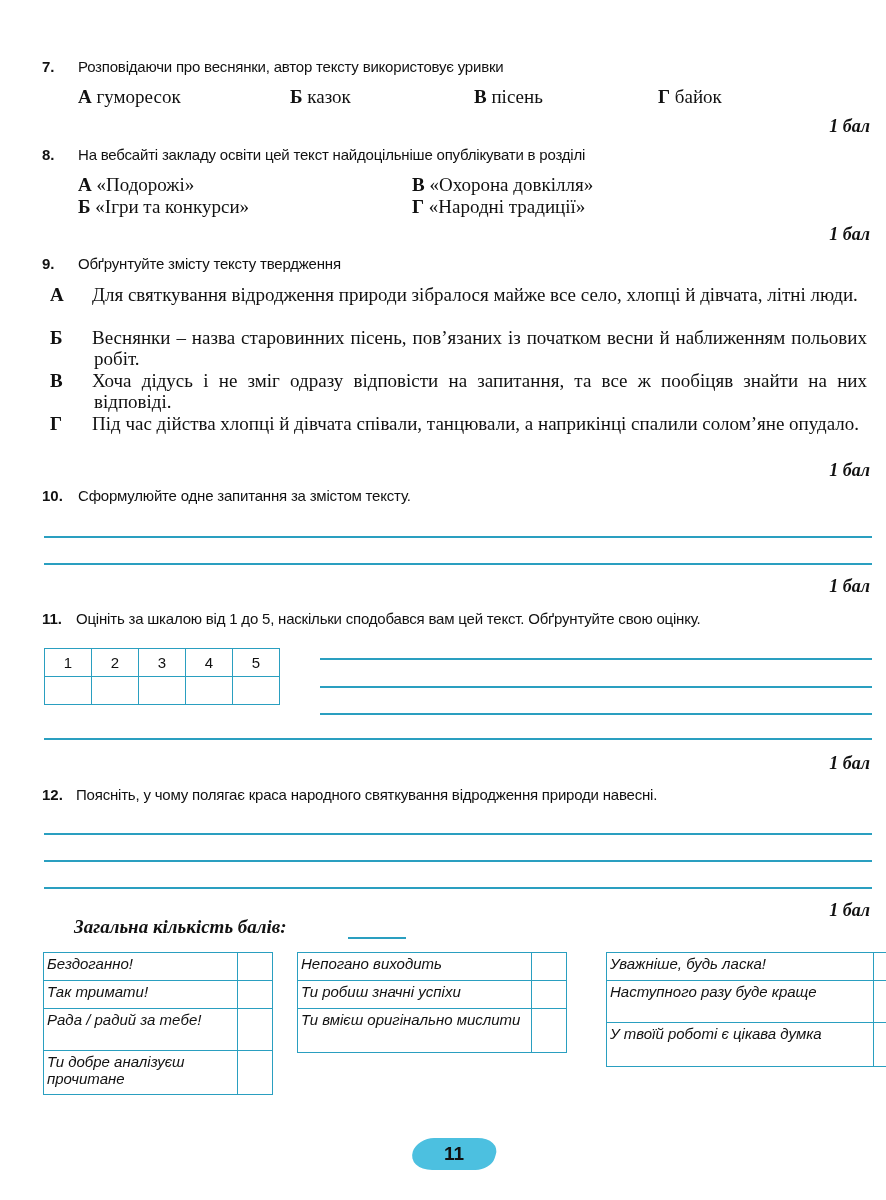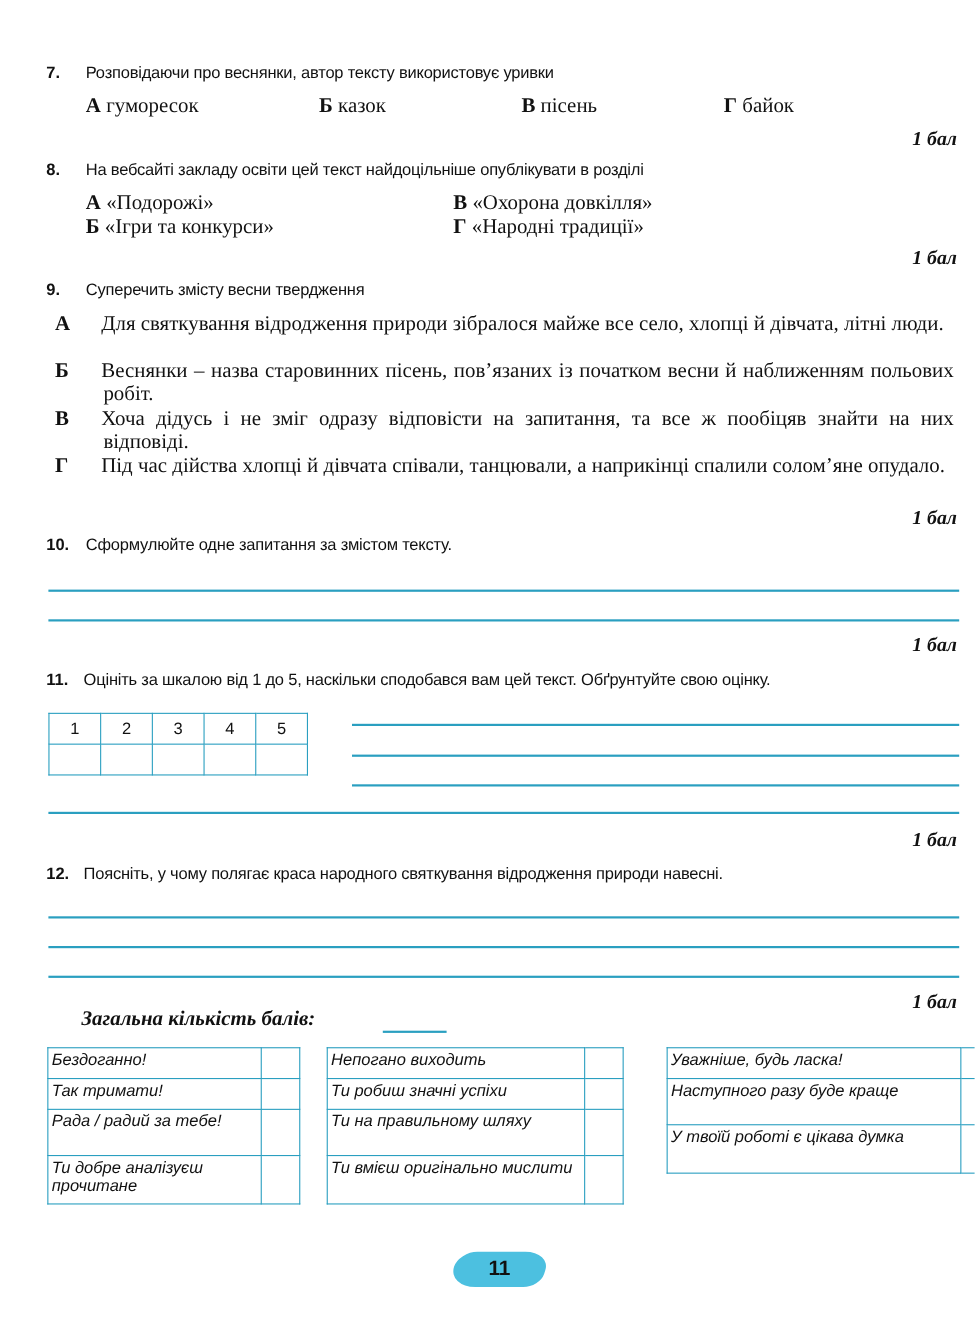--- a/index.html
+++ b/index.html
@@ -55,21 +55,21 @@
   <div class="qtext" style="top:146px">На вебсайті закладу освіти цей текст найдоцільніше опублікувати в розділі</div>
   <div class="opt" style="left:78px;top:174px"><b>А</b> <span>«Подорожі»</span></div>
   <div class="opt" style="left:78px;top:196px"><b>Б</b> <span>«Ігри та конкурси»</span></div>
   <div class="opt" style="left:412px;top:174px"><b>В</b> <span>«Охорона довкілля»</span></div>
   <div class="opt" style="left:412px;top:196px"><b>Г</b> <span>«Народні традиції»</span></div>
   <div class="score" style="top:224px">1 бал</div>
 </div>
 
 <div>
   <div class="qnum" style="top:255px">9.</div>
-  <div class="qtext" style="top:255px">Суперечить змісту весни твердження</div>
+  <div class="qtext" style="top:255px">Обґрунтуйте змісту тексту твердження</div>
   <div class="stmt" style="top:284px">
       <div class="stmt-wrap"><span class="letter">А</span><span class="body">Для святкування відродження природи зібралося майже все село, хлопці й дівчата, літні люди.</span></div>
     </div>
   <div class="stmt" style="top:327px">
       <div class="stmt-wrap"><span class="letter">Б</span><span class="body">Веснянки – назва старовинних пісень, пов’язаних із початком весни й наближенням польових робіт.</span></div>
     </div>
   <div class="stmt" style="top:370px">
       <div class="stmt-wrap"><span class="letter">В</span><span class="body">Хоча дідусь і не зміг одразу відповісти на запитання, та все ж пообіцяв знайти на них відповіді.</span></div>
     </div>
   <div class="stmt" style="top:413px">
@@ -150,24 +150,20 @@
 <table class="praise" style="left:297px;top:952px;width:270px">
   <tbody>
       <tr style="height:28px">
         <td>Непогано виходить</td>
         <td class="box"></td>
       </tr>
   <tr style="height:28px">
         <td>Ти робиш значні успіхи</td>
         <td class="box"></td>
       </tr>
-  <tr style="height:42px">
-        <td>Ти на правильному шляху</td>
-        <td class="box"></td>
-      </tr>
   <tr style="height:44px">
         <td>Ти вмієш оригінально мислити</td>
         <td class="box"></td>
       </tr>
 </tbody>
   </table>
 
 <table class="praise" style="left:606px;top:952px;width:303px">
   <tbody>
       <tr style="height:28px">

